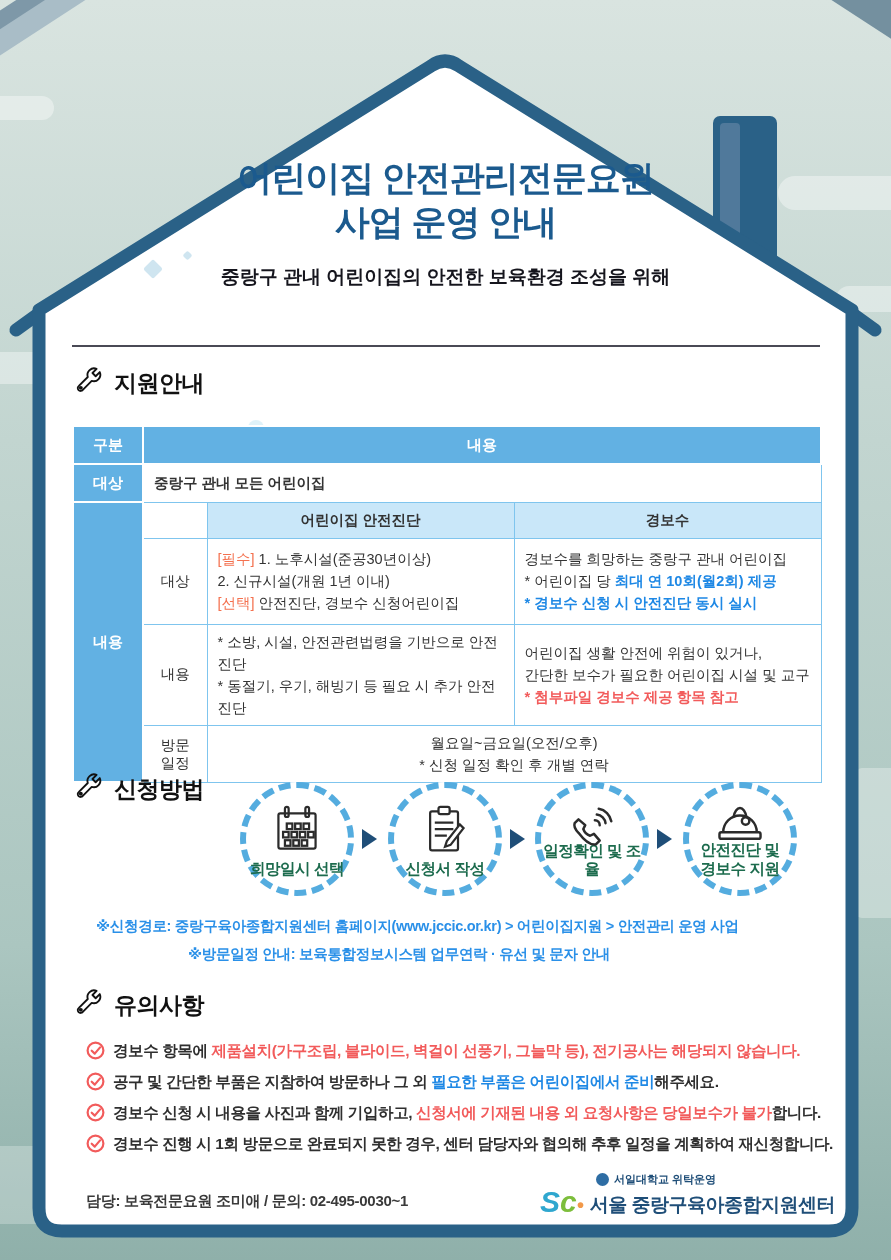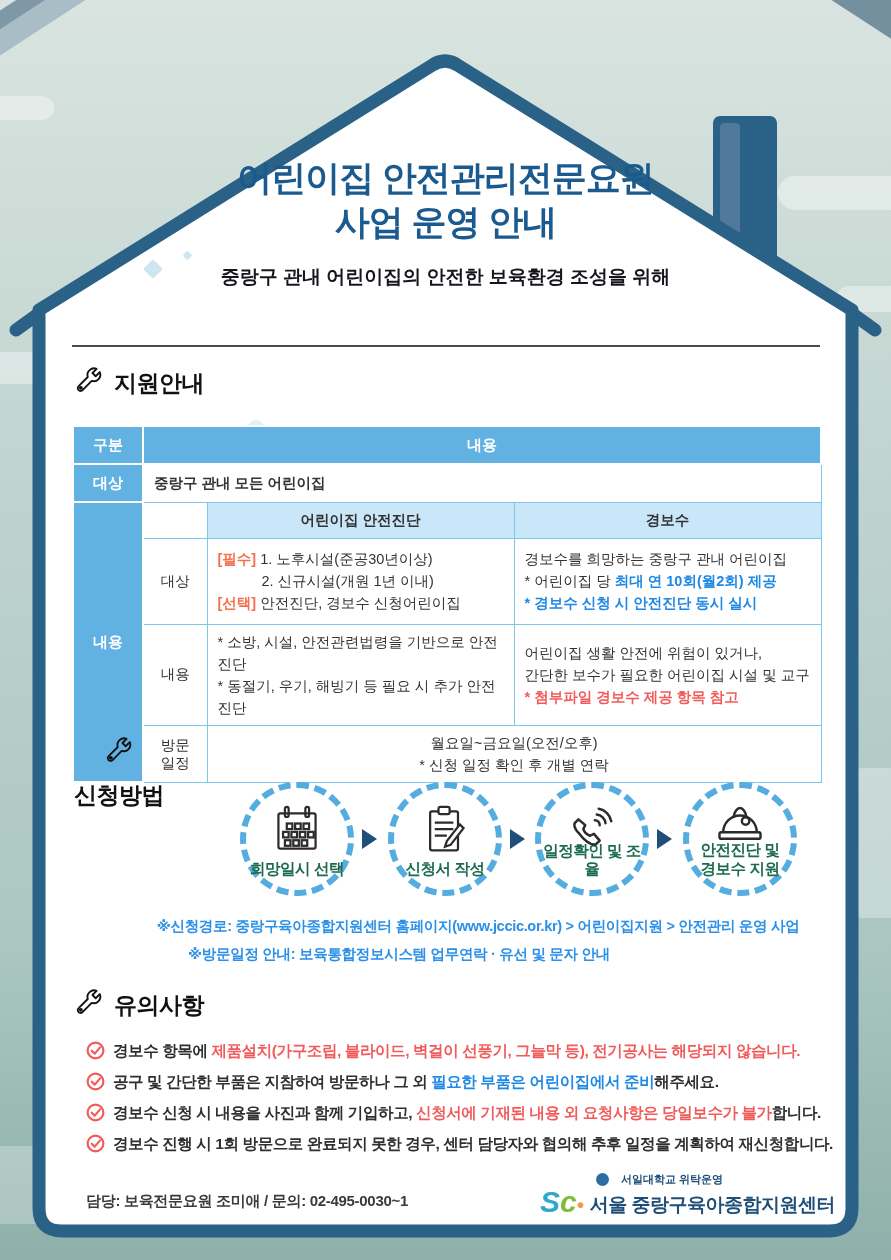--- a/index.html
+++ b/index.html
@@ -31,42 +31,42 @@
   .sec-head .txt{font-size:23px;font-weight:800;letter-spacing:-0.5px;}
   
   table.info{position:absolute;left:72px;top:425px;width:748px;border-collapse:collapse;table-layout:fixed;font-size:14.5px;color:#333;}
   table.info td,table.info th{overflow:hidden;}
   .c-blue{background:#62b1e3;color:#fff;font-weight:700;text-align:center;border:2px solid #fff;font-size:15px;}
   .c-lblue{background:#c9e7f9;color:#333;font-weight:700;text-align:center;border:1.5px solid #7fc5ee;}
   .c-white{background:#fff;border:1.5px solid #7fc5ee;padding:6px 10px;vertical-align:middle;}
   .c-label{background:#fff;border:1.5px solid #7fc5ee;text-align:center;font-weight:400;color:#333;}
   .c-center{text-align:center;}
   .line{display:block;line-height:22px;}
-  .indent{margin-left:44px;}
-  .t-orange{color:#f4714f;font-weight:700;}
+  .indent{}
+  .t-orange{color:#f4714f;font-weight:400;}
   .t-blue{color:#1e88e5;font-weight:700;}
   .t-red{color:#f25b5b;font-weight:700;}
   
   .step-circle{
     position:absolute;width:114px;height:114px;border-radius:50%;
     border:6px dashed #54acdf;background:#fff;
     display:flex;flex-direction:column;align-items:center;justify-content:flex-end;
     box-sizing:border-box;padding-bottom:12px;
   }
   .step-circle .icon{position:absolute;top:14px;left:0;right:0;display:flex;justify-content:center;}
   .step-label{color:#1c6b4d;font-weight:800;font-size:15.5px;line-height:18px;text-align:center;letter-spacing:-0.5px;margin-top:19px;}
   .arrow{position:absolute;width:0;height:0;border-top:10px solid transparent;border-bottom:10px solid transparent;border-left:15px solid #1f4e78;}
-  .apply-note{position:absolute;left:108px;width:740px;text-align:center;color:#2a90e8;font-weight:700;font-size:14.5px;letter-spacing:-0.3px;}
+  .apply-note{position:absolute;left:96px;width:740px;color:#2a90e8;font-weight:700;font-size:14.5px;letter-spacing:-0.3px;}
   
   .notice-row{position:absolute;left:86px;width:770px;display:flex;align-items:flex-start;gap:8px;font-size:15.5px;font-weight:600;color:#2f2f2f;letter-spacing:-0.4px;line-height:21px;text-align:right;}
   .notice-row .chk{flex:0 0 auto;margin-top:1px;}
   
   .footer-contact{position:absolute;left:86px;top:1192px;font-size:15px;font-weight:700;color:#3a3a3a;letter-spacing:-0.3px;}
   .logo-block{position:absolute;right:56px;top:1172px;text-align:left;}
-  .logo-top{display:flex;align-items:center;gap:12px;font-size:11px;color:#1f4e78;font-weight:600;margin-left:56px;}
+  .logo-top{display:flex;align-items:center;gap:5px;font-size:11px;color:#1f4e78;font-weight:600;margin-left:56px;}
   .seal{width:13px;height:13px;border-radius:50%;background:#2e6da4;display:inline-block;}
   .logo-main{display:flex;align-items:flex-end;gap:6px;margin-top:2px;}
   .logo-mark{font-weight:800;font-size:30px;line-height:26px;font-style:italic;}
   .mark-s{color:#2fa7cf;}
   .mark-c{color:#7dbe3c;}
   .mark-dot{color:#f2994a;font-size:20px;}
   .logo-text{font-size:19px;font-weight:700;color:#1f4e78;letter-spacing:-0.5px;}
 </style>
 </head>
 <body>
@@ -170,21 +170,21 @@
         <span>일정</span>
       </td>
       <td class="c-white c-center" colspan="2">
         <span class="line">월요일~금요일(오전/오후)</span>
         <span class="line">* 신청 일정 확인 후 개별 연락</span>
       </td>
     </tr>
   </tbody>
     </table>
 
-  <div class="sec-head" style="left:74px;top:736px;flex-direction:column;">
+  <div class="sec-head" style="left:74px;top:772px;">
     <span>
       <svg width="30" height="30" viewBox="0 0 32 32" fill="none" stroke="#111" stroke-width="2" stroke-linejoin="round">
         <path d="M27.5 6.5a7 7 0 0 1-8.6 9.4L9.4 25.4a3 3 0 1 1-4.2-4.2l9.5-9.5a7 7 0 0 1 9.4-8.6l-4.4 4.4 3.4 3.4 4.4-4.4z"></path>
         <circle cx="7.3" cy="23.3" r="1.1"></circle>
       </svg>
     </span>
     <span class="txt">신청방법</span>
   </div>
 
   <div class="step-circle" style="left:240px;top:782px;">

